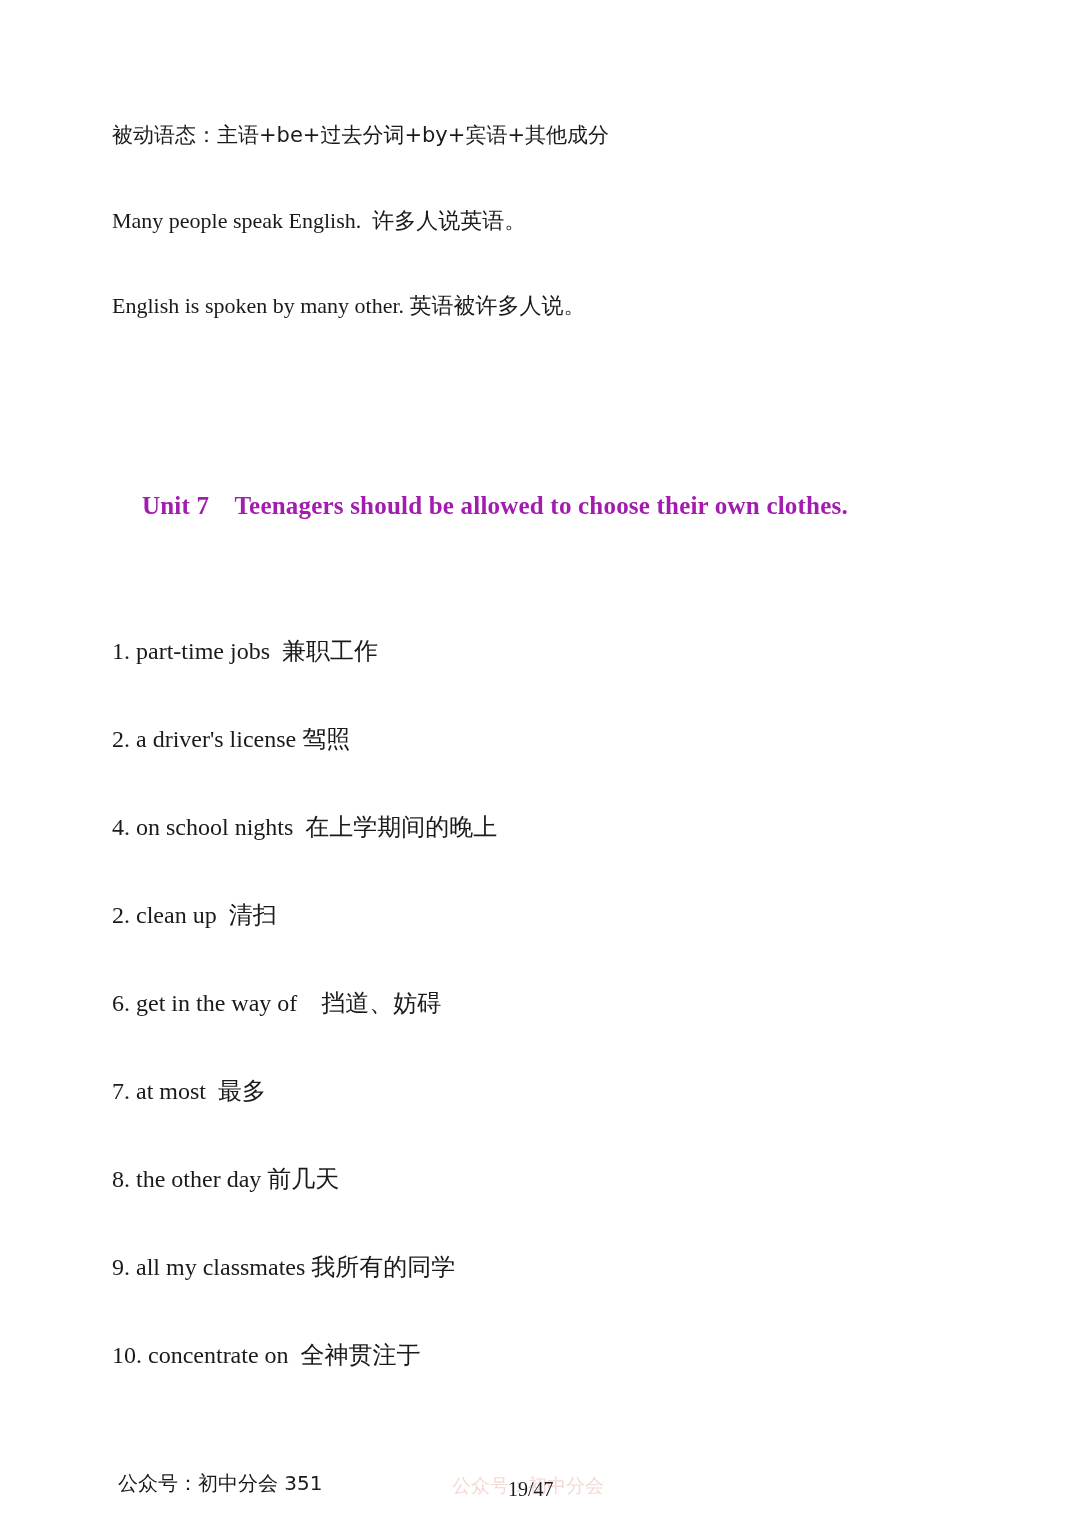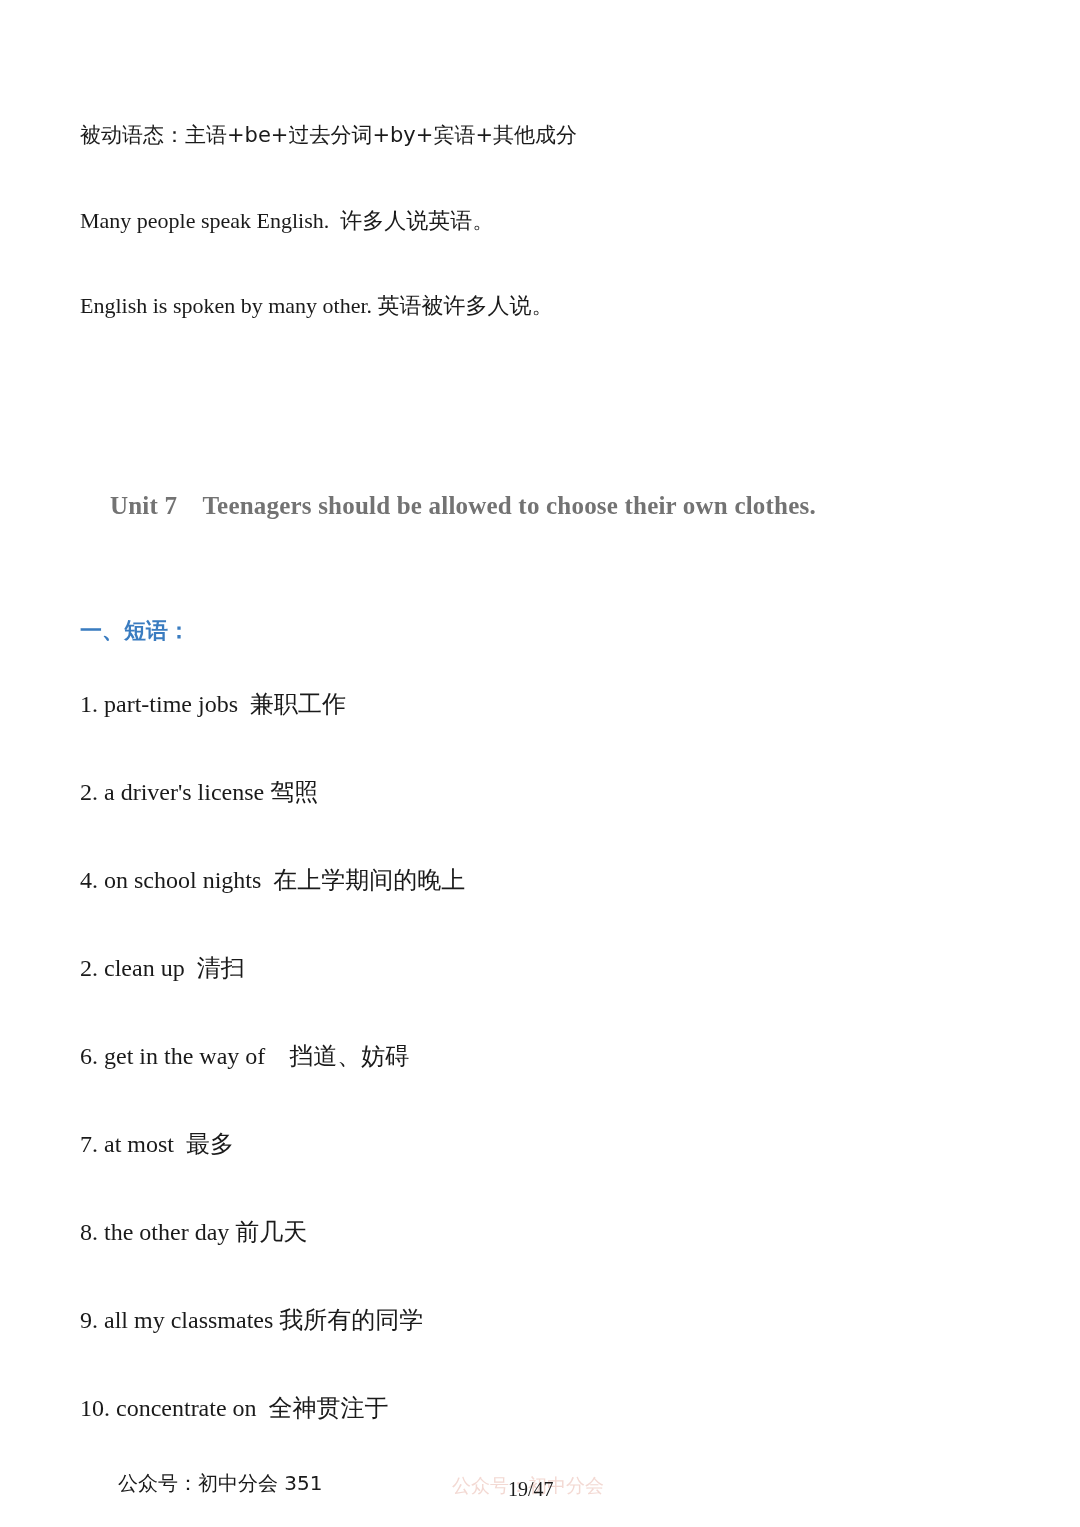--- a/index.html
+++ b/index.html
@@ -13,41 +13,41 @@
     font-family: "Liberation Serif", serif;
     color: #1a1a1a;
     position: relative;
     overflow: hidden;
   }
   .page {
     position: relative;
     width: 860px;
     height: 1527px;
     box-sizing: border-box;
-    padding: 120px 100px 0 80px;
+    padding: 120px 100px 0 112px;
   }
   .line {
     font-size: 22px;
     line-height: 1.5;
     margin: 0 0 52px 0;
     white-space: pre-wrap;
   }
   .line.intro-cn {
     font-family: "DejaVu Sans", "Liberation Sans", sans-serif;
     font-size: 21px;
   }
   .spacer-lg {
     height: 118px;
   }
   .unit-heading {
-    color: #737373;
+    color: #a21caf;
     font-weight: bold;
     font-size: 25px;
     letter-spacing: 0.2px;
-    margin: 0 0 0 30px;
+    margin: 0 0 17px 30px;
     white-space: pre;
   }
   .spacer-md {
     height: 96px;
   }
   .section-title {
     color: #3a7cc0;
     font-family: "DejaVu Sans", "Liberation Sans", sans-serif;
     font-weight: bold;
     font-size: 22px;
@@ -104,21 +104,20 @@
   <p class="line">Many people speak English.  许多人说英语。</p>
 
   <p class="line">English is spoken by many other. 英语被许多人说。</p>
 
   <div class="spacer-lg"></div>
 
   <h1 class="unit-heading">Unit 7    Teenagers should be allowed to choose their own clothes.</h1>
 
   <div class="spacer-md"></div>
 
-  <h2 class="section-title">一、短语：</h2>
 
   <p class="phrase">1. part-time jobs  兼职工作</p>
   <p class="phrase">2. a driver's license 驾照</p>
   <p class="phrase">4. on school nights  在上学期间的晚上</p>
   <p class="phrase">2. clean up  清扫</p>
   <p class="phrase">6. get in the way of    挡道、妨碍</p>
   <p class="phrase">7. at most  最多</p>
   <p class="phrase">8. the other day 前几天</p>
   <p class="phrase">9. all my classmates 我所有的同学</p>
   <p class="phrase">10. concentrate on  全神贯注于</p>

